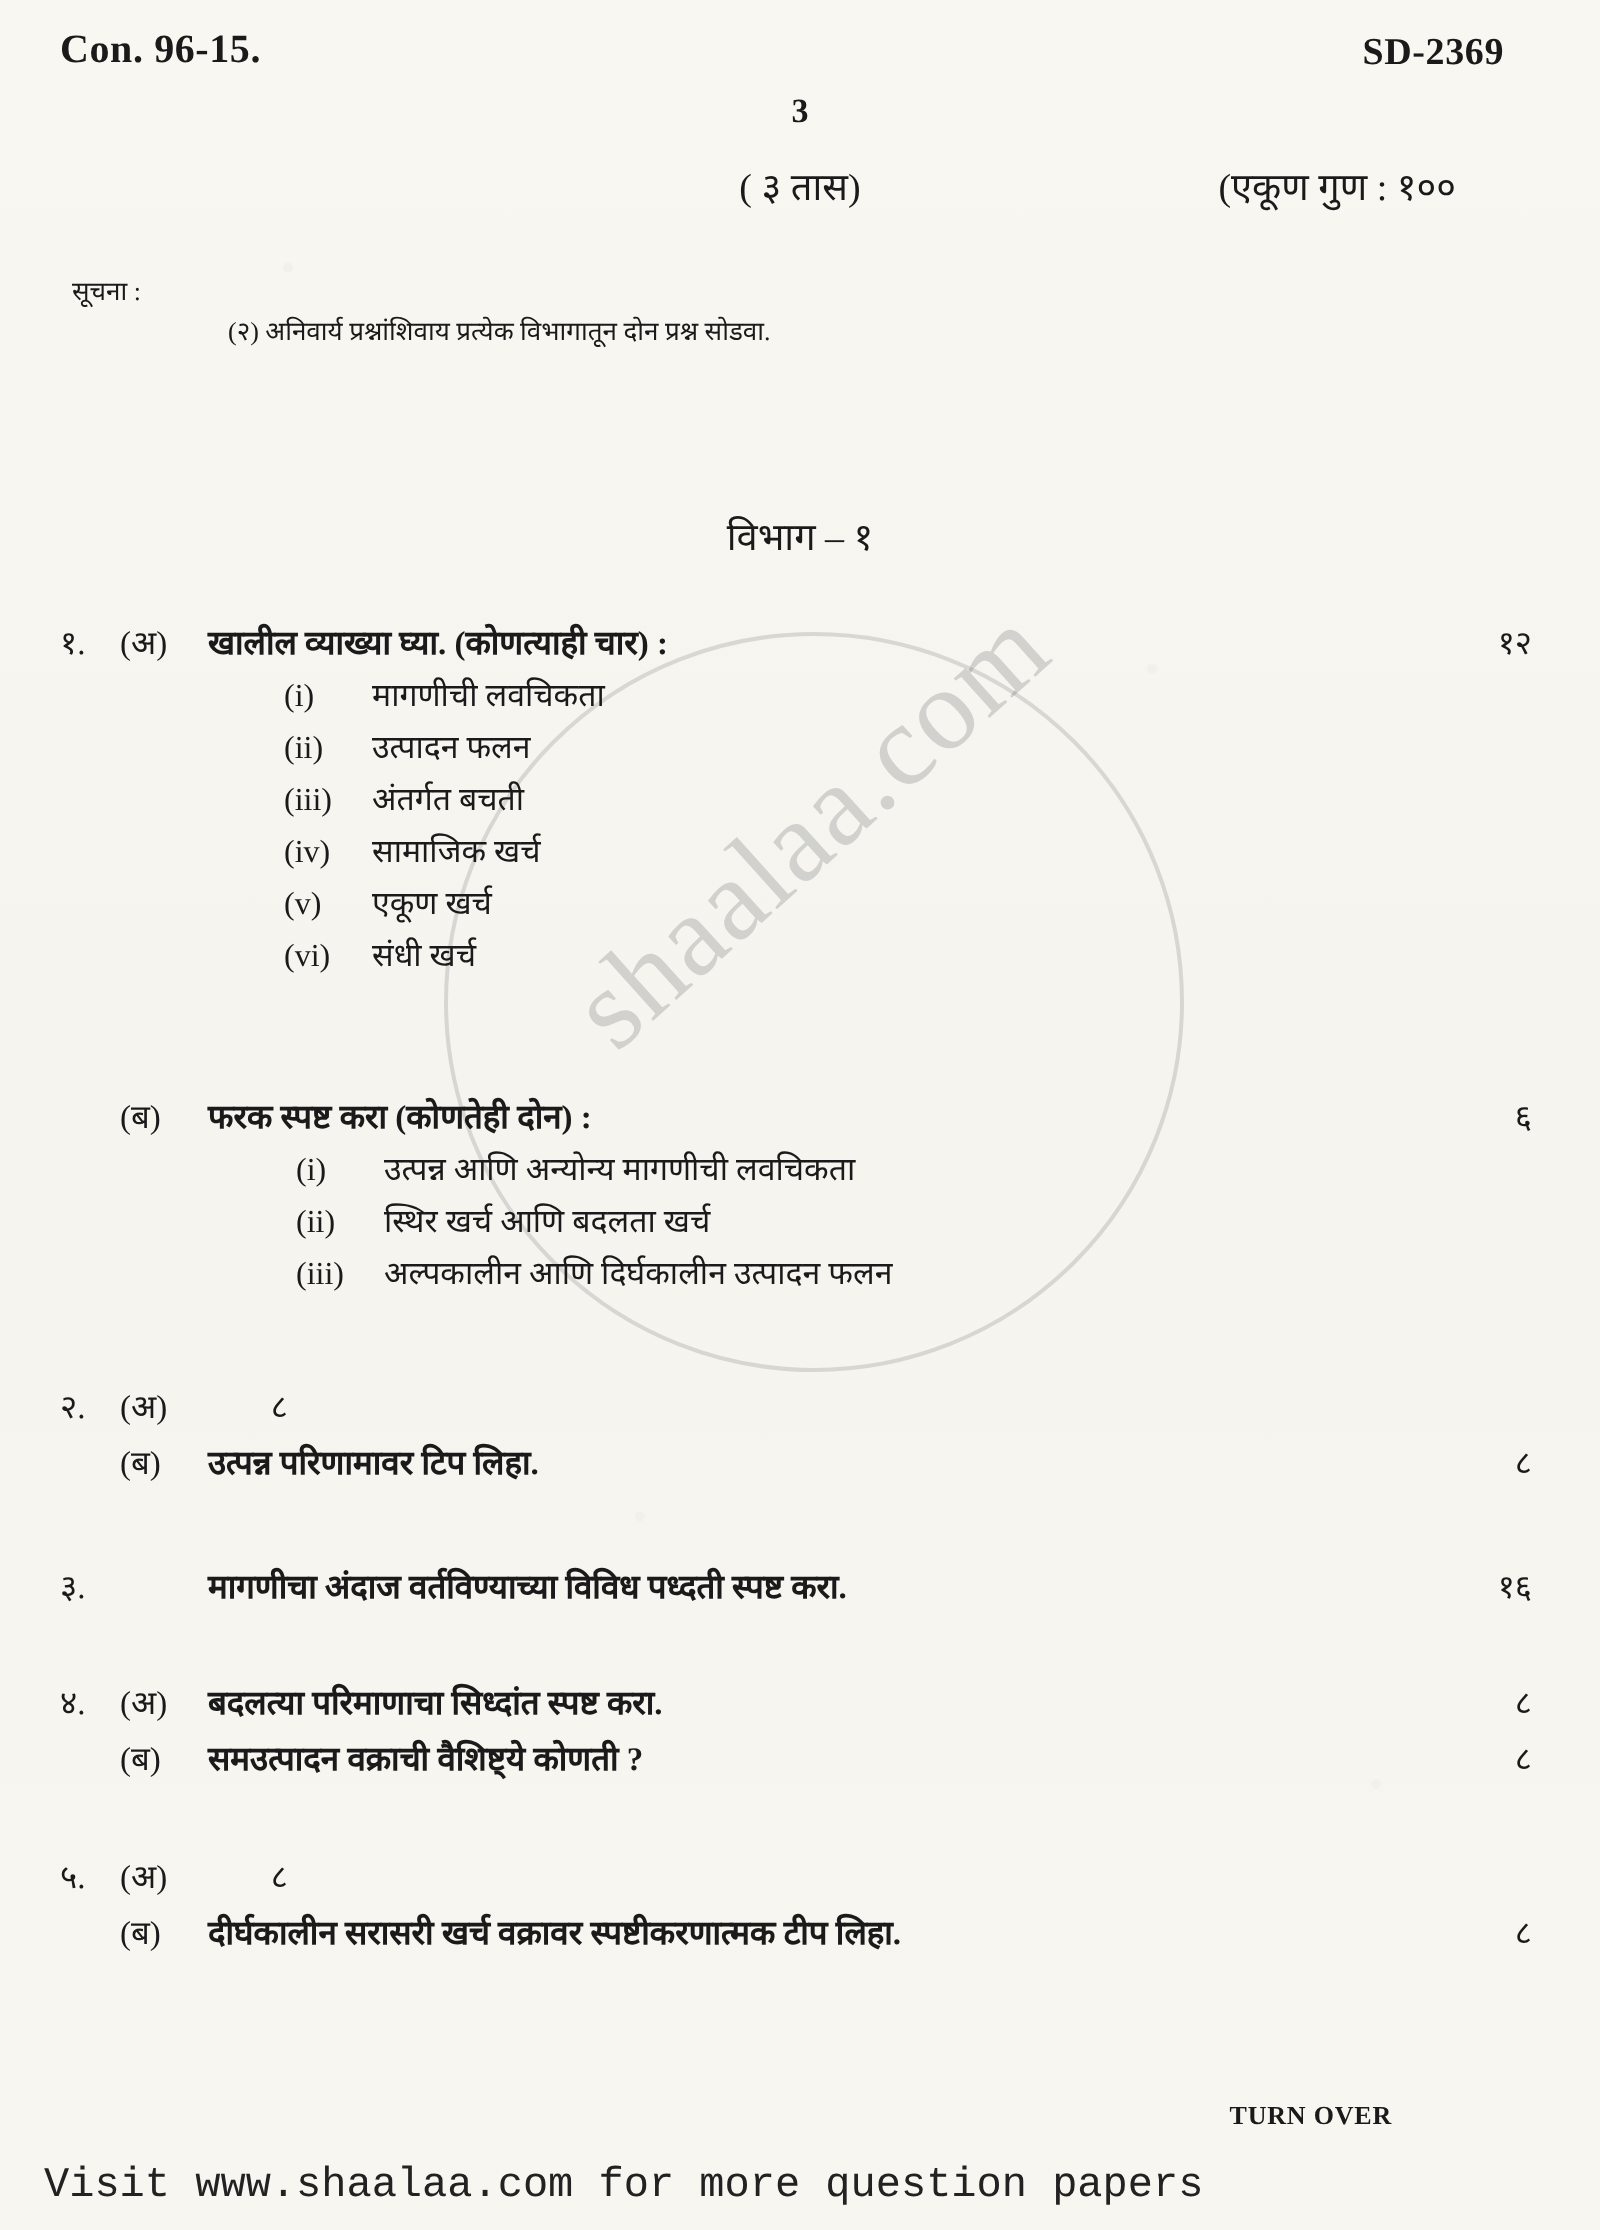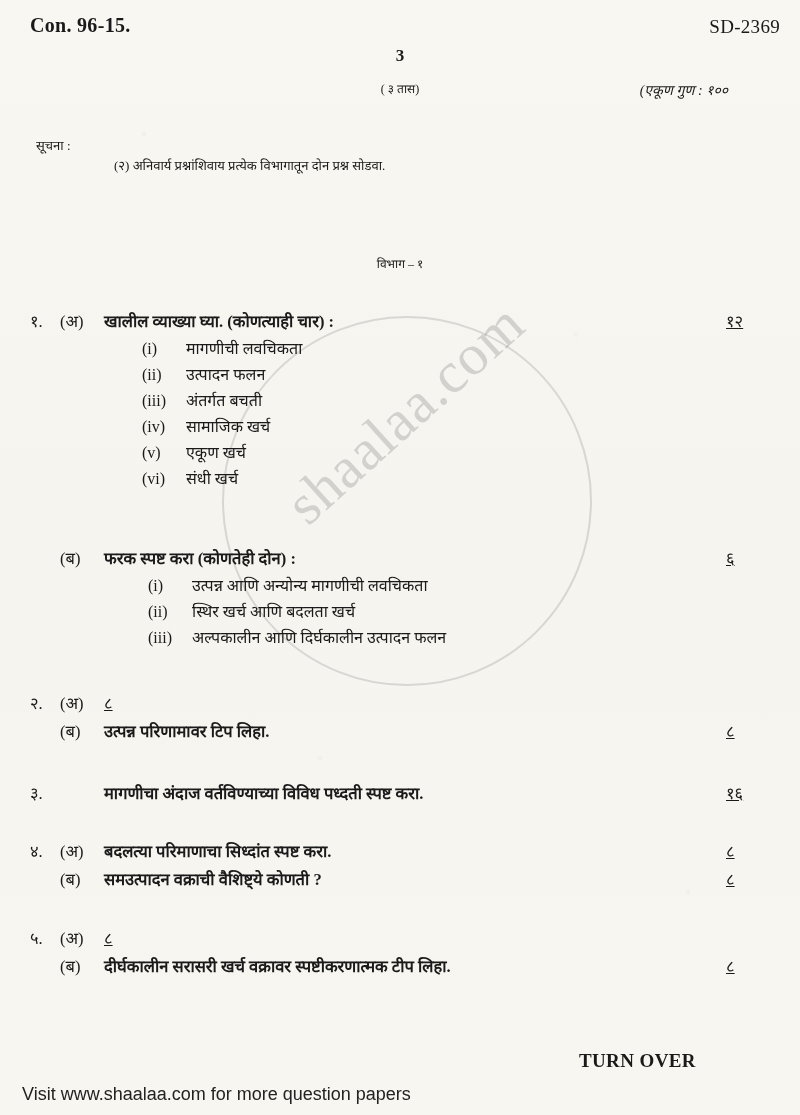--- a/index.html
+++ b/index.html
@@ -55,50 +55,49 @@
     position: absolute;
     left: 30px;
     top: 14px;
     font-weight: bold;
     font-size: 20px;
     letter-spacing: 0.3px;
     text-align: center;
   }
   .hdr-right {
     position: absolute;
-    right: 20px;
+    right: 48px;
     top: 16px;
-    font-weight: normal;
+    font-weight: bold;
     font-size: 19px;
     letter-spacing: 0.3px;
     margin-left: 44px;
   }
   .page-no {
     position: absolute;
     left: 0;
     right: 0;
     top: 46px;
     text-align: center;
     font-size: 17px;
     font-weight: bold;
   }
   .time-line {
     position: absolute;
     left: 0;
     right: 0;
     top: 80px;
     text-align: center;
-    font-size: 12px;
+    font-size: 19px;
   }
   .marks-line {
     position: absolute;
     right: 72px;
     top: 80px;
-    font-size: 14px;
-    font-style: italic;
+    font-size: 19px;
   }
   .instructions {
     position: absolute;
     left: 36px;
     top: 136px;
     font-size: 13px;
     line-height: 1.55;
   }
   .instructions .ins-head {
     display: inline-block;
@@ -111,21 +110,21 @@
     display: inline-block;
     width: 78px;
     flex: none;
   }
   .section-title {
     position: absolute;
     left: 0;
     right: 0;
     top: 255px;
     text-align: center;
-    font-size: 12px;
+    font-size: 19px;
   }
   .qblock {
     position: absolute;
     left: 30px;
     right: 26px;
   }
   .qrow {
     display: flex;
     align-items: baseline;
     font-size: 16.5px;
@@ -139,22 +138,22 @@
     width: 44px;
     flex: none;
   }
   .qtext {
     flex: 1;
     font-weight: bold;
   }
   .qmarks {
     width: 40px;
     flex: none;
+    text-align: right;
     padding-right: 8px;
-    text-decoration: underline;
   }
   .sublist {
     margin-left: 112px;
     font-size: 16px;
     line-height: 1.62;
   }
   .sub-item {
     display: flex;
   }
   .sub-rom {
@@ -162,29 +161,29 @@
     flex: none;
   }
   .sublist.indent2 {
     margin-left: 118px;
   }
   .turnover {
     position: absolute;
     right: 104px;
     top: 1050px;
     font-weight: bold;
-    font-size: 19px;
+    font-size: 13px;
     letter-spacing: 0.4px;
   }
   .footer {
     position: absolute;
     left: 22px;
     bottom: 10px;
-    font-family: Liberation Sans, sans-serif;
-    font-size: 18px;
+    font-family: Liberation Mono, monospace;
+    font-size: 21px;
     color: #222;
   }
   .q1 { top: 308px; }
   .q1b { top: 545px; }
   .q2 { top: 690px; }
   .q3 { top: 780px; }
   .q4 { top: 838px; }
   .q5 { top: 925px; }
 </style>
 </head>

